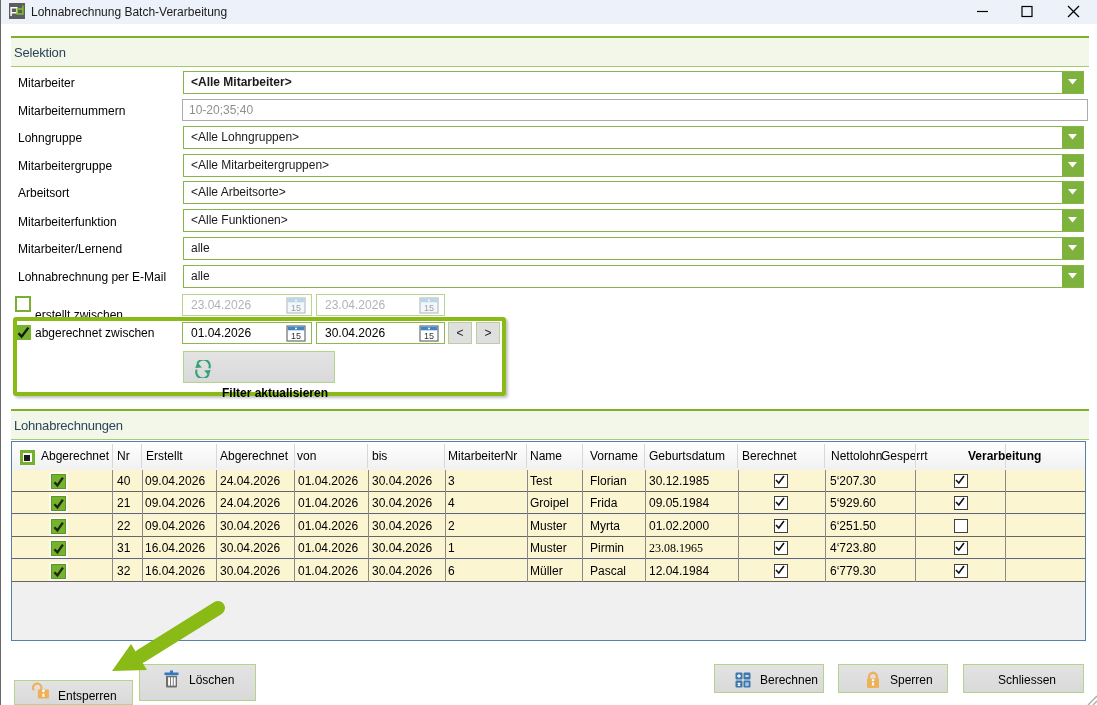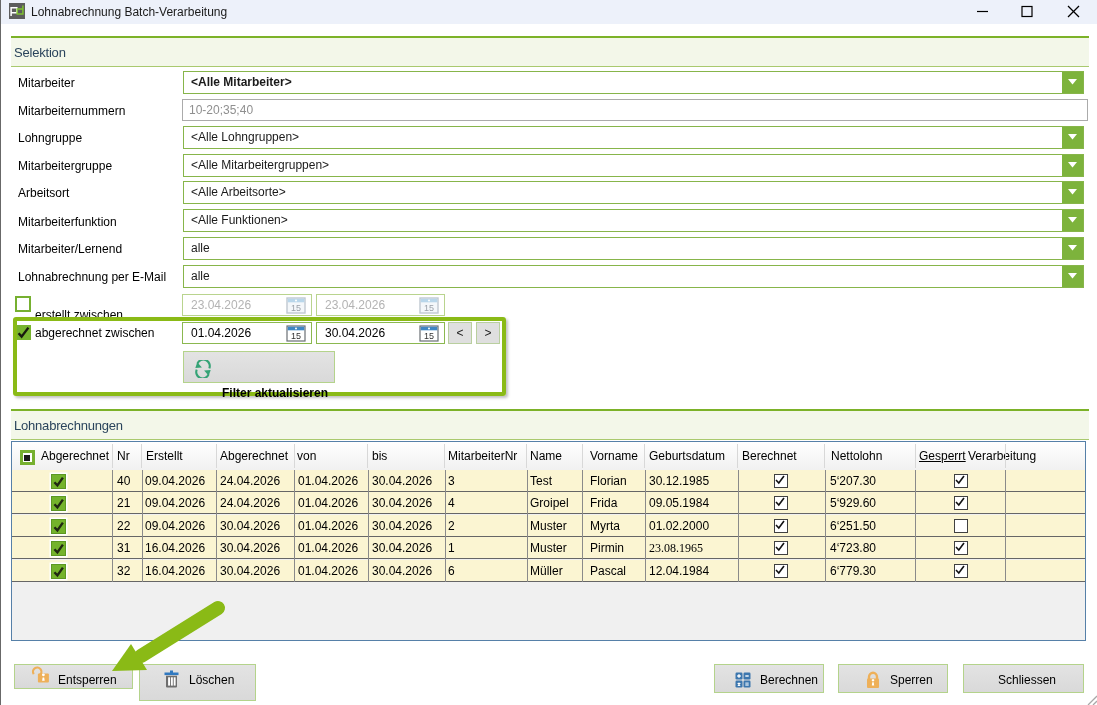--- a/index.html
+++ b/index.html
@@ -223,22 +223,22 @@
     <div class="th" style="left:134px;">Erstellt</div>
     <div class="th" style="left:208px;">Abgerechnet</div>
     <div class="th" style="left:285px;">von</div>
     <div class="th" style="left:360px;">bis</div>
     <div class="th" style="left:436px;">MitarbeiterNr</div>
     <div class="th" style="left:518px;">Name</div>
     <div class="th" style="left:578px;">Vorname</div>
     <div class="th" style="left:637px;">Geburtsdatum</div>
     <div class="th" style="left:730px;">Berechnet</div>
     <div class="th" style="left:819px;">Nettolohn</div>
-    <div class="th" style="left:907px;text-decoration:underline;">Gesperrt</div>
-    <div class="th" style="left:956px;">Verarbeitung</div>
+    <div class="th" style="left:869px;">Gesperrt</div>
+    <div class="th" style="left:956px;font-weight:bold;">Verarbeitung</div>
     <div class="thsep" style="left:100px;"></div>
     <div class="thsep" style="left:129px;"></div>
     <div class="thsep" style="left:204px;"></div>
     <div class="thsep" style="left:282px;"></div>
     <div class="thsep" style="left:355px;"></div>
     <div class="thsep" style="left:432px;"></div>
     <div class="thsep" style="left:514px;"></div>
     <div class="thsep" style="left:570px;"></div>
     <div class="thsep" style="left:632px;"></div>
     <div class="thsep" style="left:725px;"></div>
@@ -385,21 +385,21 @@
   <div class="tvsep" style="left:432.8px;"></div>
   <div class="tvsep" style="left:514.8px;"></div>
   <div class="tvsep" style="left:570px;"></div>
   <div class="tvsep" style="left:632.8px;"></div>
   <div class="tvsep" style="left:725.8px;"></div>
   <div class="tvsep" style="left:812.7px;"></div>
   <div class="tvsep" style="left:903px;"></div>
   <div class="tvsep" style="left:993.3px;"></div>
 </div>
 
-<div class="abs gbtn" style="left:14px;top:664px;width:119px;height:25px;">
+<div class="abs gbtn" style="left:14px;top:680px;width:119px;height:25px;">
   <svg style="position:absolute;left:16px;top:0px;" width="18" height="18" viewBox="0 0 18 18">
     <path d="M8.9 9.9 A4.2 4.2 0 1 0 2.76 9.11" fill="none" stroke="#eeb059" stroke-width="2.2"></path>
     <rect x="6.9" y="8.5" width="11" height="9" rx="1" fill="#eeb059"></rect>
     <path d="M12.4 11.2 a1.4 1.4 0 1 1 0.01 0 M11.6 12.4 h1.6 l0.5 3.4 h-2.6 Z" fill="#fff"></path>
   </svg>
   <div class="t" style="left:43px;top:8px;">Entsperren</div>
 </div>
 <div class="abs gbtn" style="left:139px;top:664px;width:117px;height:37px;">
   <svg style="position:absolute;left:24px;top:5px;" width="15" height="18" viewBox="0 0 15 18">
     <rect x="6" y="0.5" width="3" height="2.5" fill="#3079c0"></rect>

